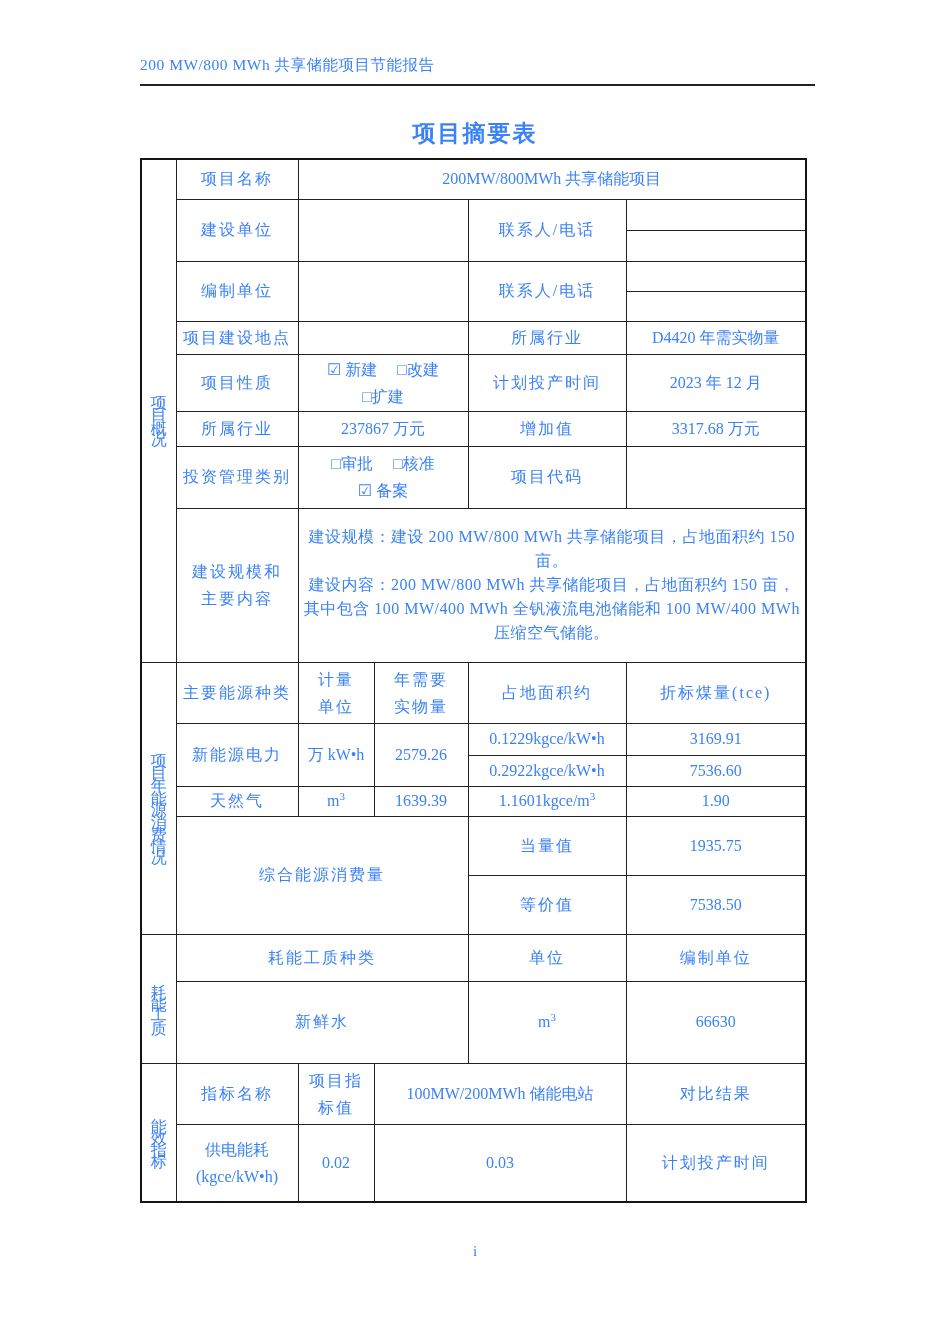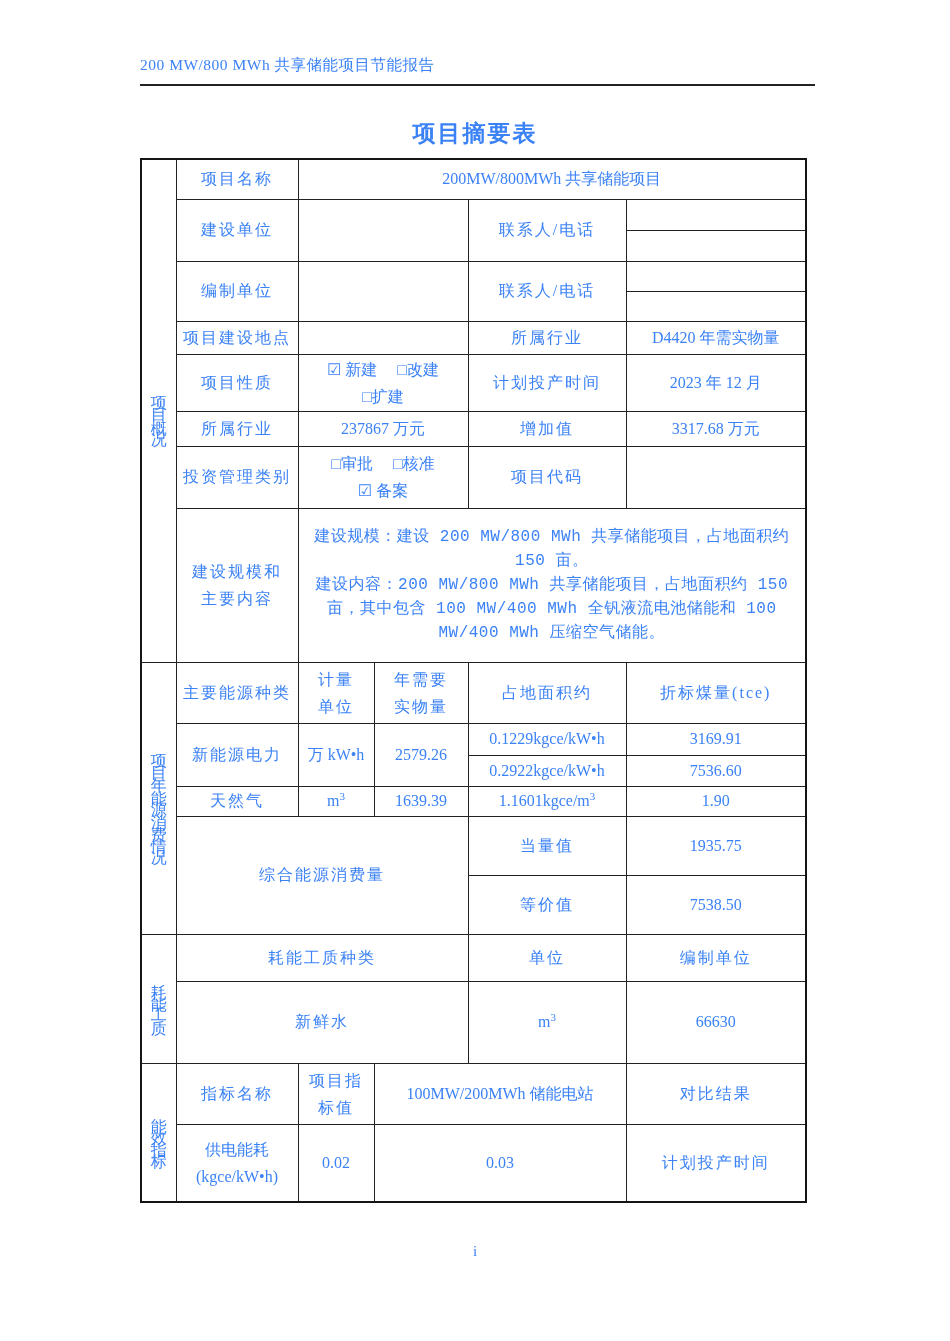--- a/index.html
+++ b/index.html
@@ -53,21 +53,20 @@
     text-orientation: upright;
     letter-spacing: 12px;
     font-size: 16px;
     line-height: 1;
   }
   td.longtext {
     text-align: left;
     padding: 6px 12px;
     line-height: 30px;
     letter-spacing: 0.5px;
-    font-family: Liberation Mono, monospace;
   }
   .bold { font-weight: normal; letter-spacing: 2px; }
   .two-line div { line-height: 27px; }
   sup { font-size: 11px; }
   .doc-footer {
     position: absolute;
     left: 0; top: 1243px; width: 950px;
     text-align: center;
     font-size: 15px;
   }

